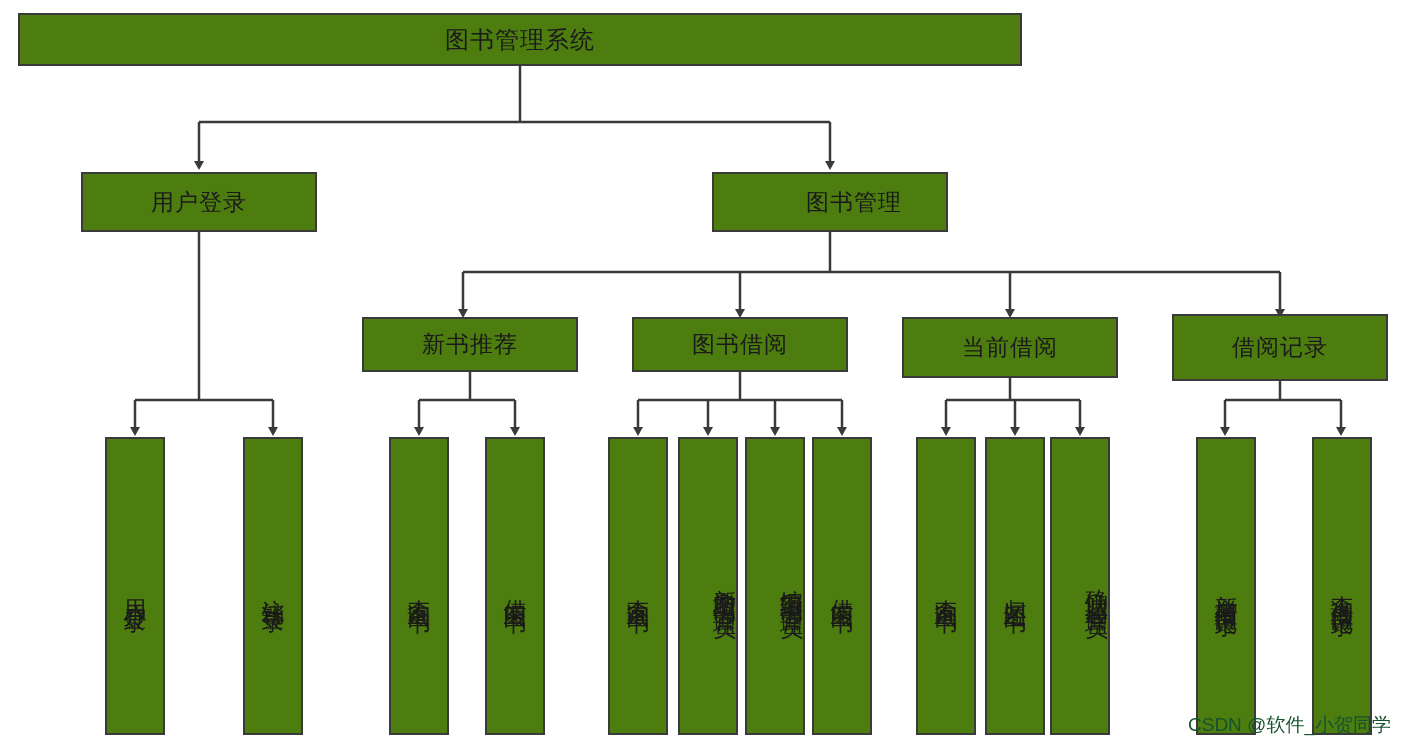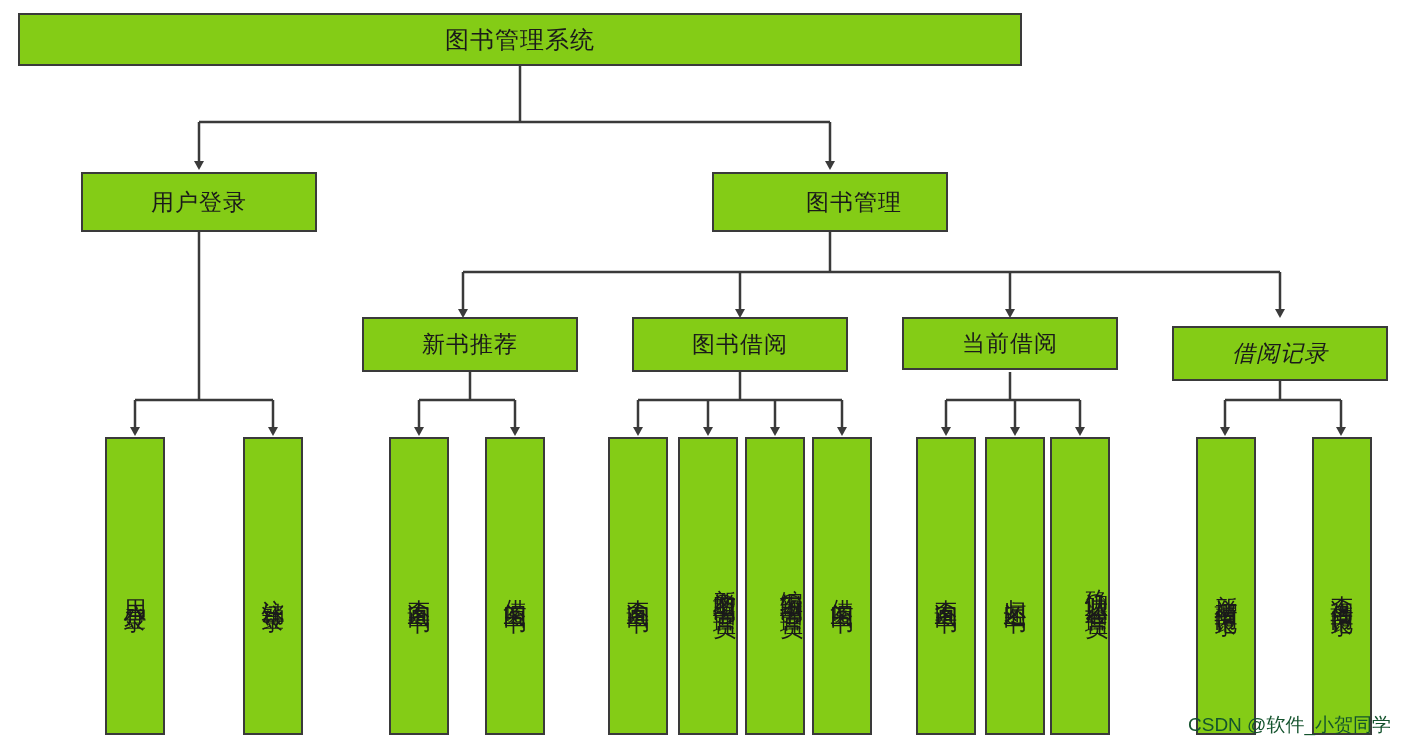--- a/index.html
+++ b/index.html
@@ -22,21 +22,21 @@
     position: absolute;
     left: 0;
     top: 0;
     width: 1405px;
     height: 747px;
     pointer-events: none;
   }
   .node {
     position: absolute;
     box-sizing: border-box;
-    background: #84cc16;
+    background: #4d7c0f;
     border: 2px solid #3a3a3a;
     display: flex;
     align-items: center;
     justify-content: center;
     color: #1a1a1a;
     z-index: 2;
   }
   .node-h {
     font-size: 23px;
     letter-spacing: 1px;
@@ -123,22 +123,22 @@
     </g>
   </svg>
 
   <div class="node node-h node-root" style="left:18px; top:13px; width:1004px; height:53px;">图书管理系统</div>
 
   <div class="node node-h" style="left:81px; top:172px; width:236px; height:60px;">用户登录</div>
   <div class="node node-h" style="left:712px; top:172px; width:236px; height:60px;padding-left:48px;">图书管理</div>
 
   <div class="node node-h" style="left:632px; top:317px; width:216px; height:55px;">图书借阅</div>
   <div class="node node-h" style="left:362px; top:317px; width:216px; height:55px;">新书推荐</div>
-  <div class="node node-h" style="left:902px; top:317px; width:216px; height:53px;">当前借阅</div>
-  <div class="node node-h" style="left:1172px; top:326px; width:216px; height:55px;font-style:italic;">借阅记录</div>
+  <div class="node node-h" style="left:902px; top:317px; width:216px; height:61px;">当前借阅</div>
+  <div class="node node-h" style="left:1172px; top:314px; width:216px; height:67px;">借阅记录</div>
 
   <div class="node node-v center-v" style="left:105px; top:437px; width:60px; height:298px;">用户登录</div>
   <div class="node node-v center-v" style="left:243px; top:437px; width:60px; height:298px;">注销登录</div>
 
   <div class="node node-v center-v" style="left:389px; top:437px; width:60px; height:298px;">查询图书</div>
   <div class="node node-v center-v" style="left:485px; top:437px; width:60px; height:298px;">借阅图书</div>
 
   <div class="node node-v center-v" style="left:608px; top:437px; width:60px; height:298px;">查询图书</div>
   <div class="node node-v" style="left:678px; top:437px; width:60px; height:298px;">新增图书（管理员）</div>
   <div class="node node-v" style="left:745px; top:437px; width:60px; height:298px;">编辑图书（管理员）</div>

